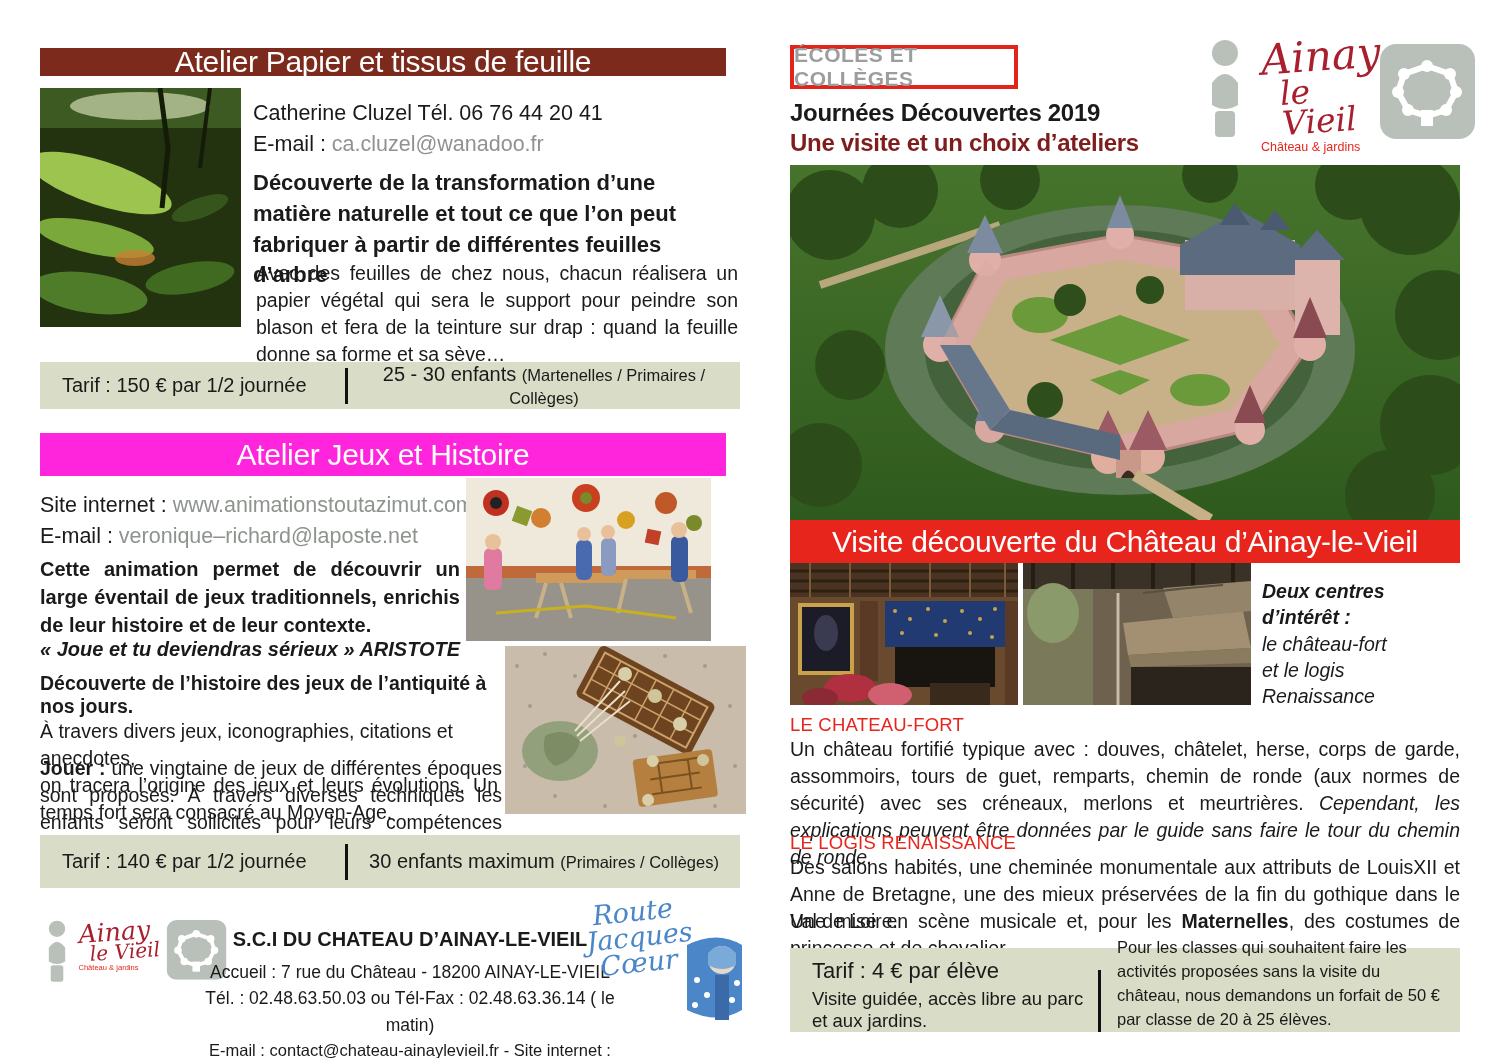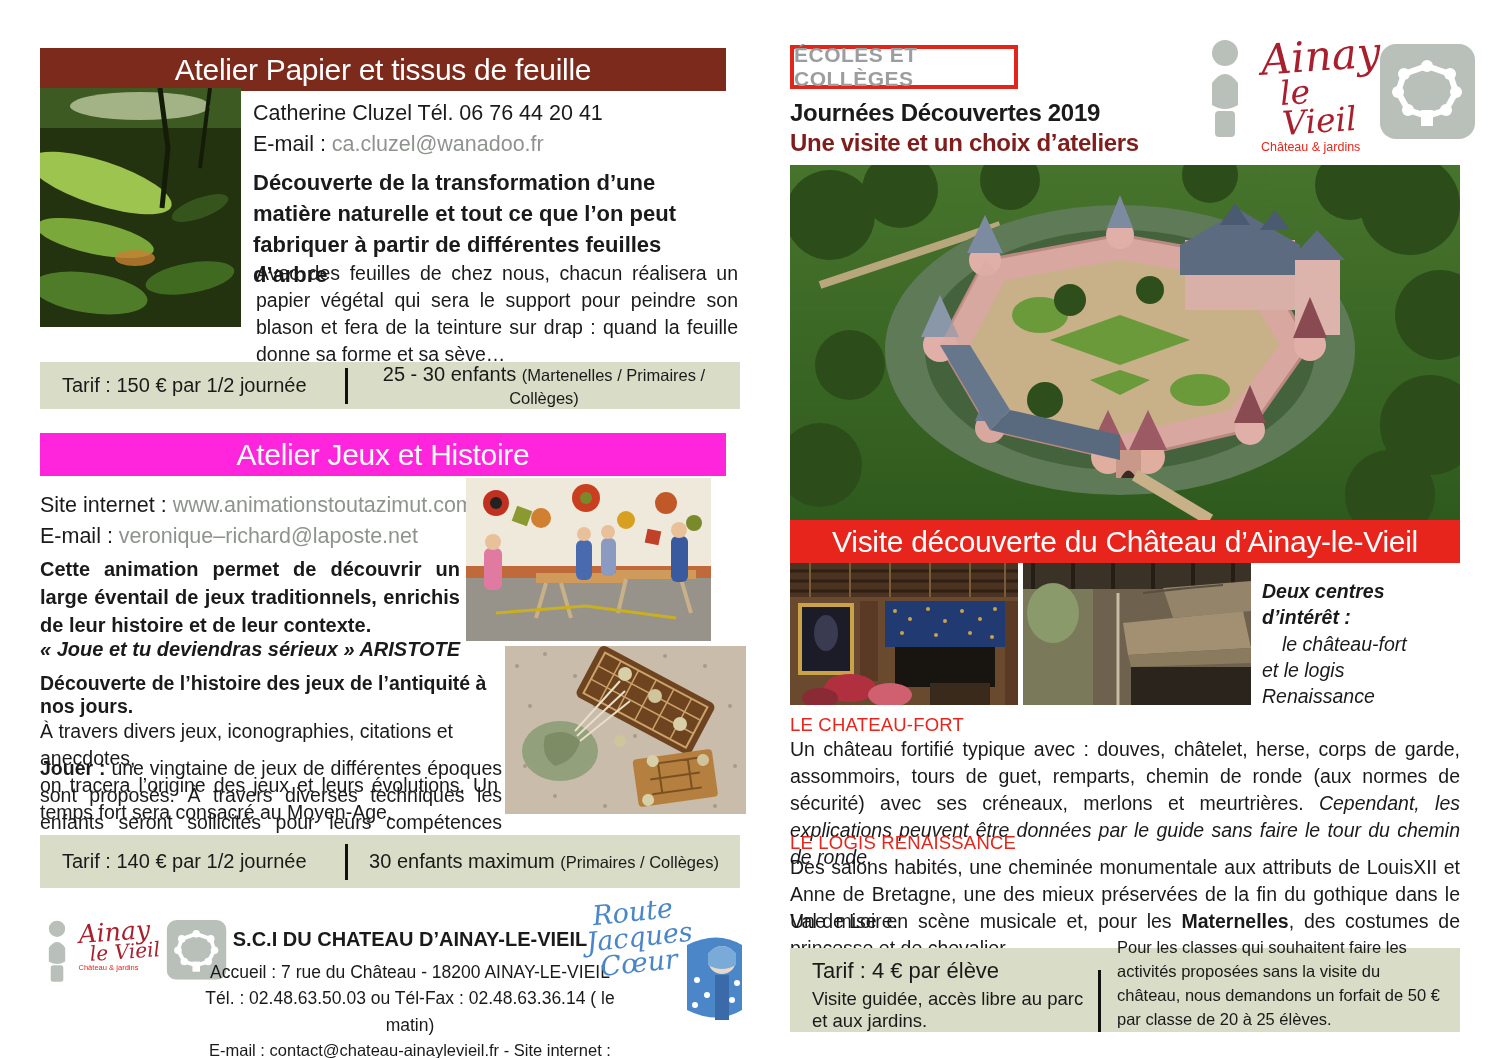--- a/index.html
+++ b/index.html
@@ -40,21 +40,21 @@
                justify-content:center; color:#9b9d9f; font-weight:bold;
                font-size:21px; letter-spacing:0.5px; }
 </style>
 </head>
 <body>
 
 <div id="canvas">
 
   <div class="page" style="left:40px; width:706px;">
 
-    <div class="abs banner banner-darkred" style="left:0; top:48px; width:686px; height:43px;">
+    <div class="abs banner banner-darkred" style="left:0; top:48px; width:686px; height:28px;">
       <span>Atelier Papier et tissus de feuille</span>
     </div>
 
     <div class="abs photo" style="left:0; top:88px; width:201px; height:239px;">
       <svg width="201" height="239" viewBox="0 0 201 239">
         <rect width="201" height="239" fill="#23320f"></rect>
         <rect y="0" width="201" height="40" fill="#3d5a22"></rect>
         <ellipse cx="100" cy="18" rx="70" ry="14" fill="#cfd8b0" opacity="0.7"></ellipse>
         <ellipse cx="60" cy="95" rx="75" ry="22" fill="#9cc44e" transform="rotate(18 60 95)"></ellipse>
         <ellipse cx="55" cy="150" rx="60" ry="16" fill="#7aa83a" transform="rotate(12 55 150)"></ellipse>
@@ -403,21 +403,21 @@
         <polygon points="100,60 220,48 228,85 105,92" fill="#a39072"></polygon>
         <polygon points="105,92 228,85 228,100 108,104" fill="#8a7a5e"></polygon>
         <rect x="108" y="104" width="120" height="38" fill="#2a241c"></rect>
         <polygon points="140,25 228,18 228,48 150,55" fill="#93846a"></polygon>
         <path d="M120 30 Q160 25 200 22" stroke="#5a5040" stroke-width="2" fill="none"></path>
       </svg>
     </div>
 
     <div class="abs" style="left:472px; top:578px; font-size:19.5px; line-height:1.35;">
       <div style="font-weight:bold; font-style:italic;">Deux centres d’intérêt :</div>
-      <div style="font-style:italic;margin-left:20px;">le château-fort</div>
+      <div style="font-style:italic;">le château-fort</div>
       <div style="font-style:italic;">et le logis Renaissance</div>
     </div>
 
     <div class="abs red-head" style="left:0; top:714px;">LE CHATEAU-FORT</div>
     <div class="abs body-text justify" style="left:0; top:736px; width:670px;">
       <span>Un château fortifié typique avec : douves, châtelet, herse, corps de garde, assommoirs, tours de guet, remparts, chemin de ronde (aux normes de sécurité) avec ses créneaux, merlons et meurtrières. </span><span style="font-style:italic;">Cependant, les explications peuvent être données par le guide sans faire le tour du chemin de ronde.</span>
     </div>
 
     <div class="abs red-head" style="left:0; top:832px;">LE LOGIS RENAISSANCE</div>
     <div class="abs body-text justify" style="left:0; top:854px; width:670px;">Des salons habités, une cheminée monumentale aux attributs de LouisXII et Anne de Bretagne, une des mieux préservées de la fin du gothique dans le Val de Loire.</div>

